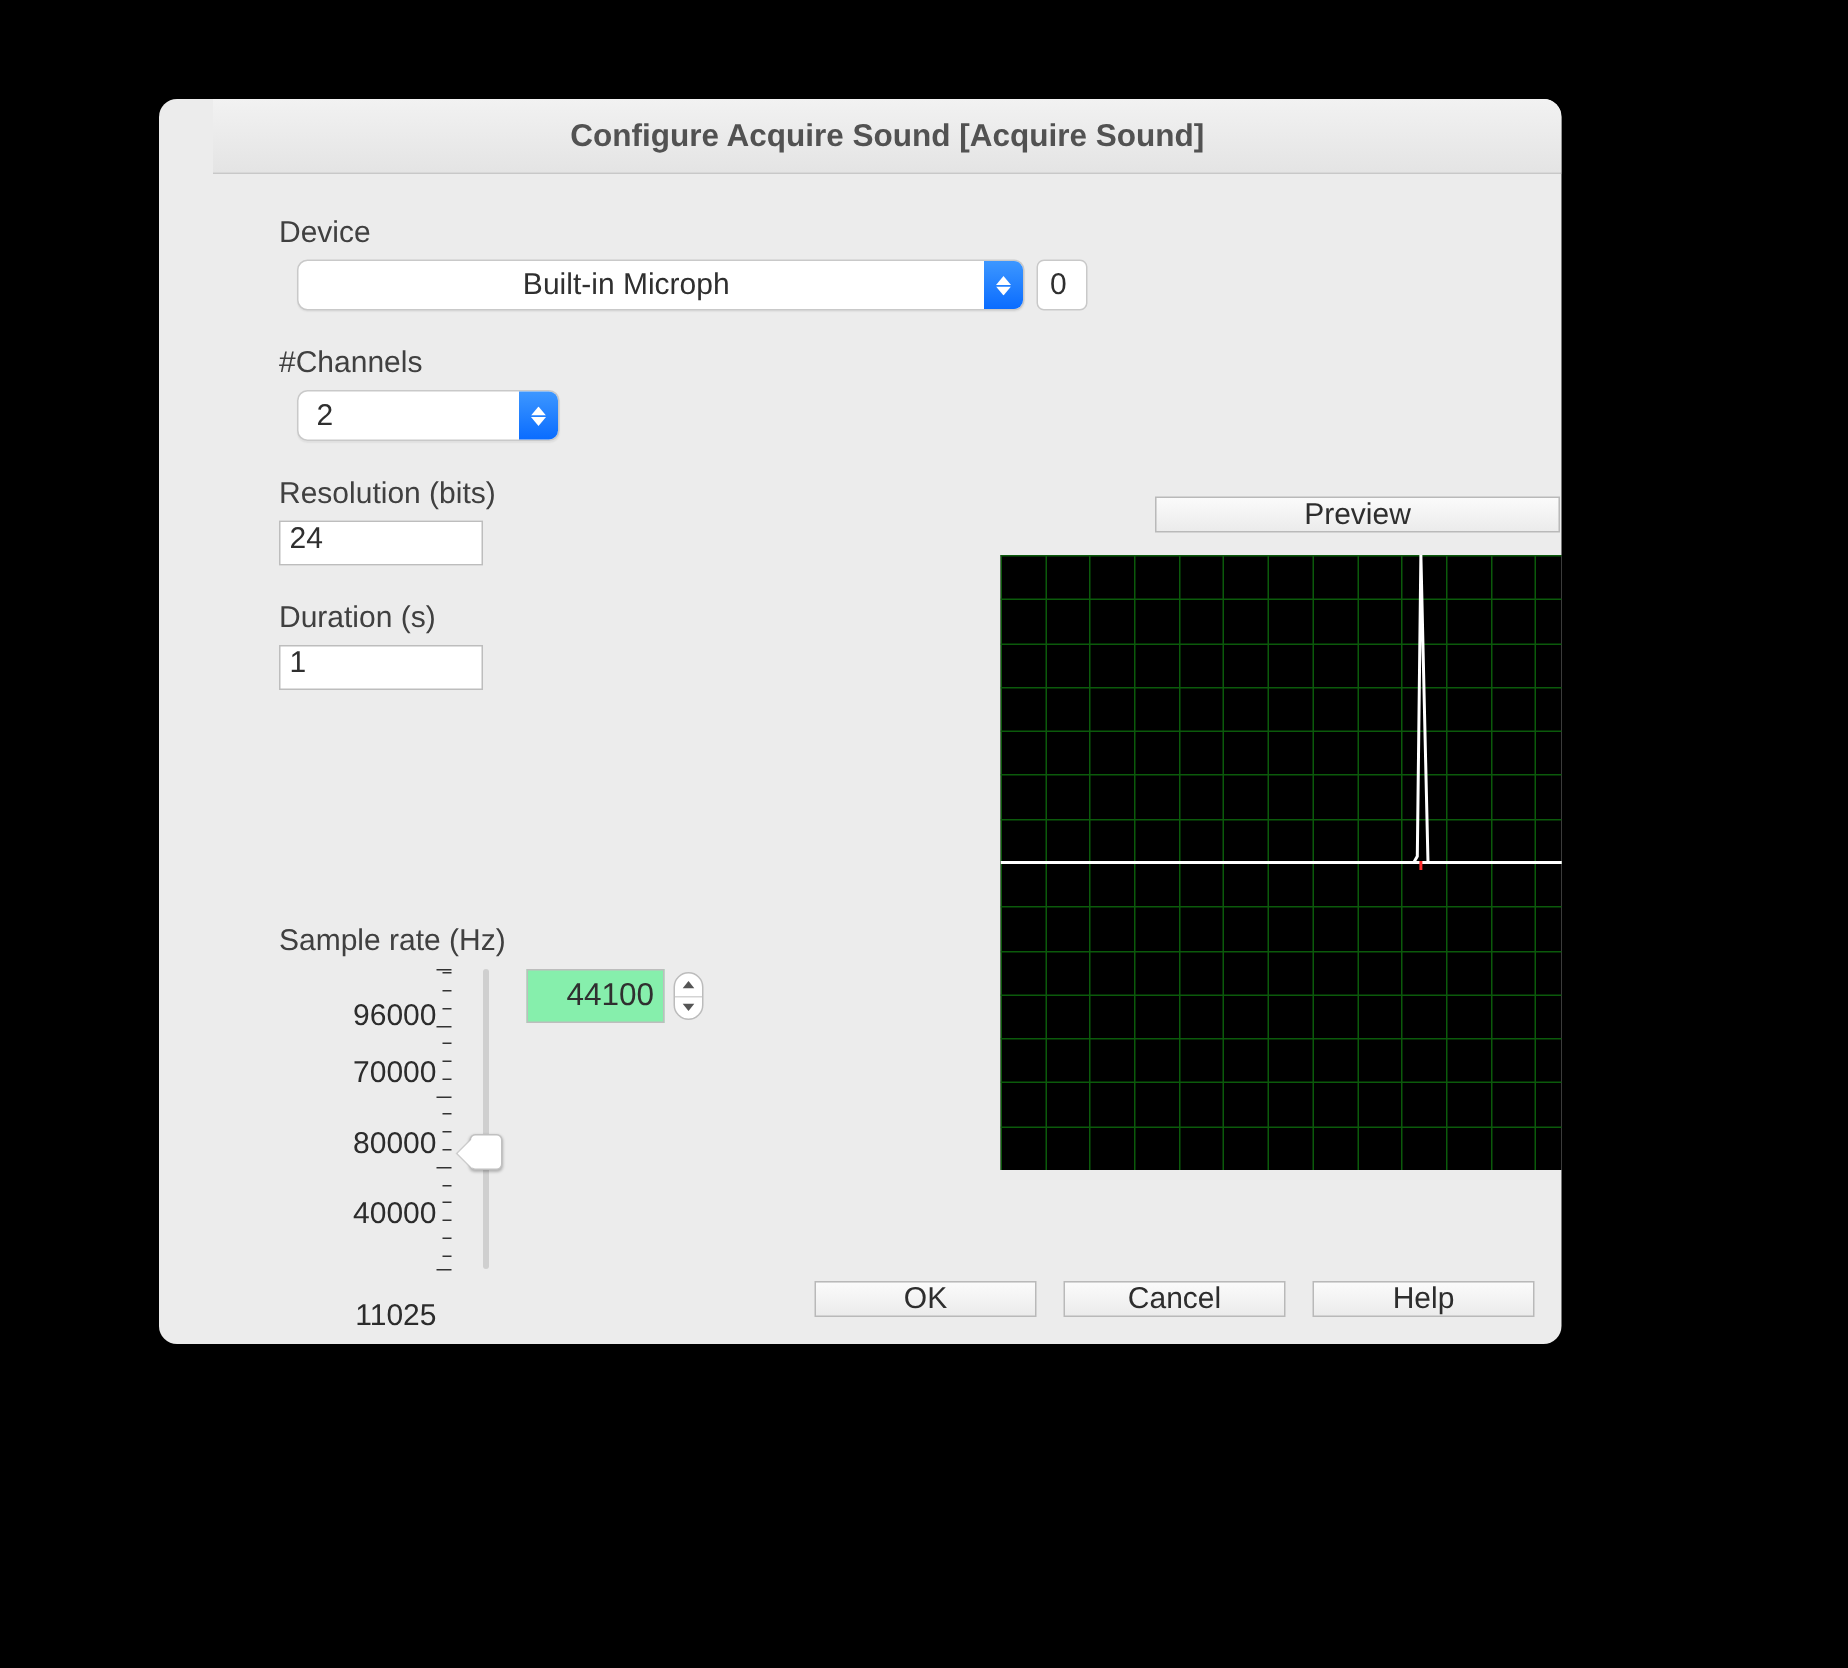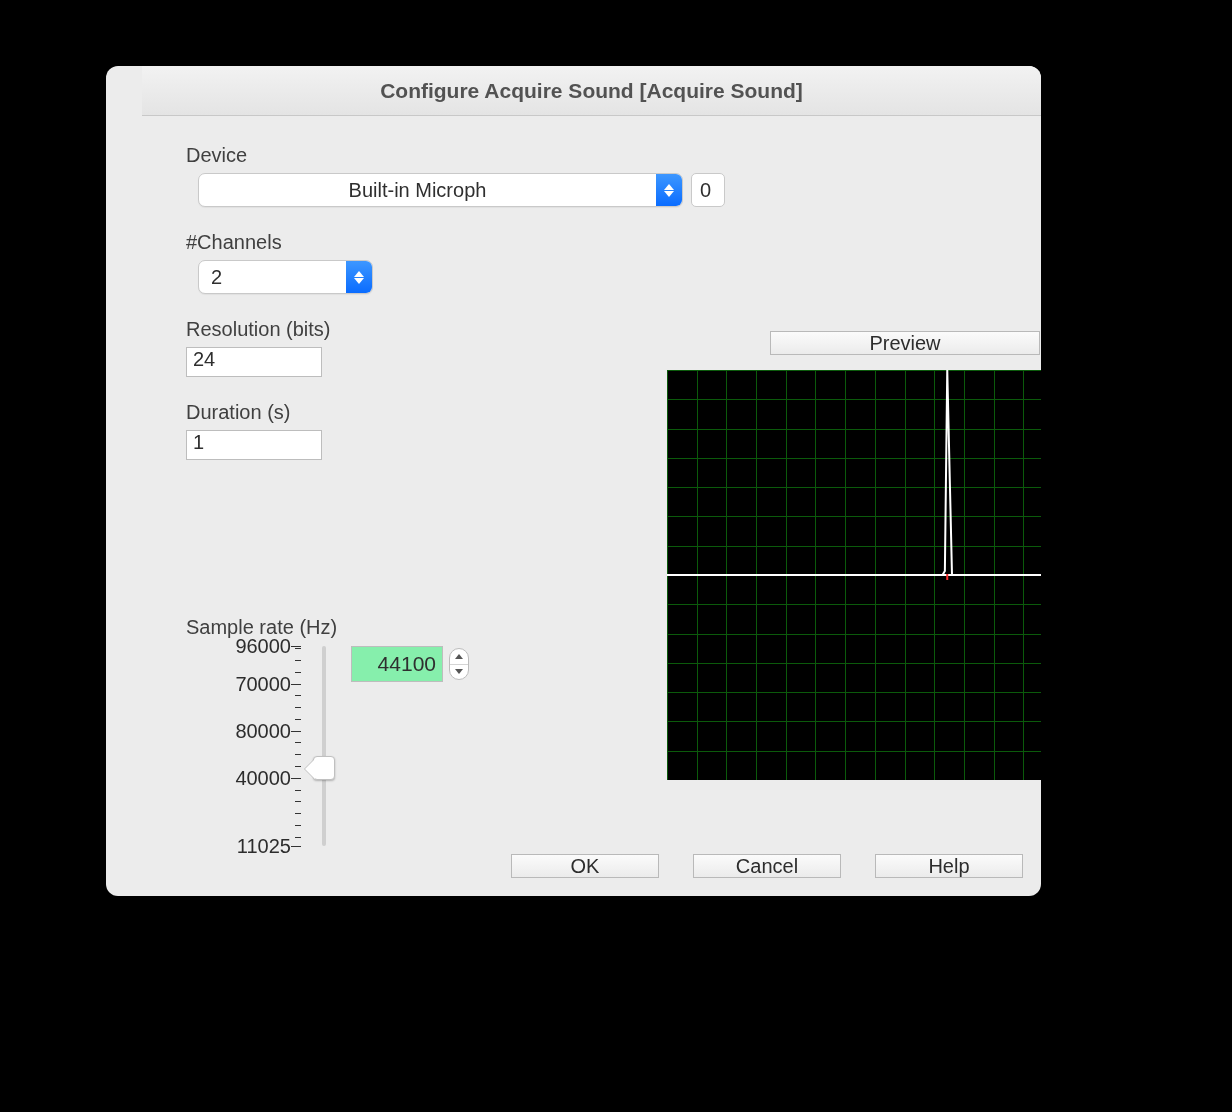--- a/index.html
+++ b/index.html
@@ -105,37 +105,37 @@
   .scope {
     width: 475px; height: 410px;
     background:#000;
     position: relative;
   }
 
   
   .buttonbar {
     position:absolute;
     right: 18px; bottom: 18px;
-    display:flex; gap:34px;
+    display:flex; gap:18px;
   }
   .buttonbar .btn { width: 148px; }
 
   
   .sr-block {
     position: absolute;
     left: 44px; top: 500px;
     width: 300px;
   }
   .sr-scale {
     position:absolute; left:0; top:30px; width:115px; height:200px;
     font-size: 20px; color:#2c2c2c;
   }
   .sr-scale .tick-label {
     position:absolute; right:10px; transform: translateY(-50%);
-    text-align:right; width:100px;
+    text-align:right; width:100px;margin-top:32px;
   }
   .sr-scale .dash-col {
     position:absolute; top:0; right:0; width:8px; height:100%;
   }
   .sr-scale .dash {
     position:absolute; right:0; height:1px; background:#333;
   }
   .sr-slider {
     position:absolute; left:125px; top:30px;
     width:24px; height:200px;

